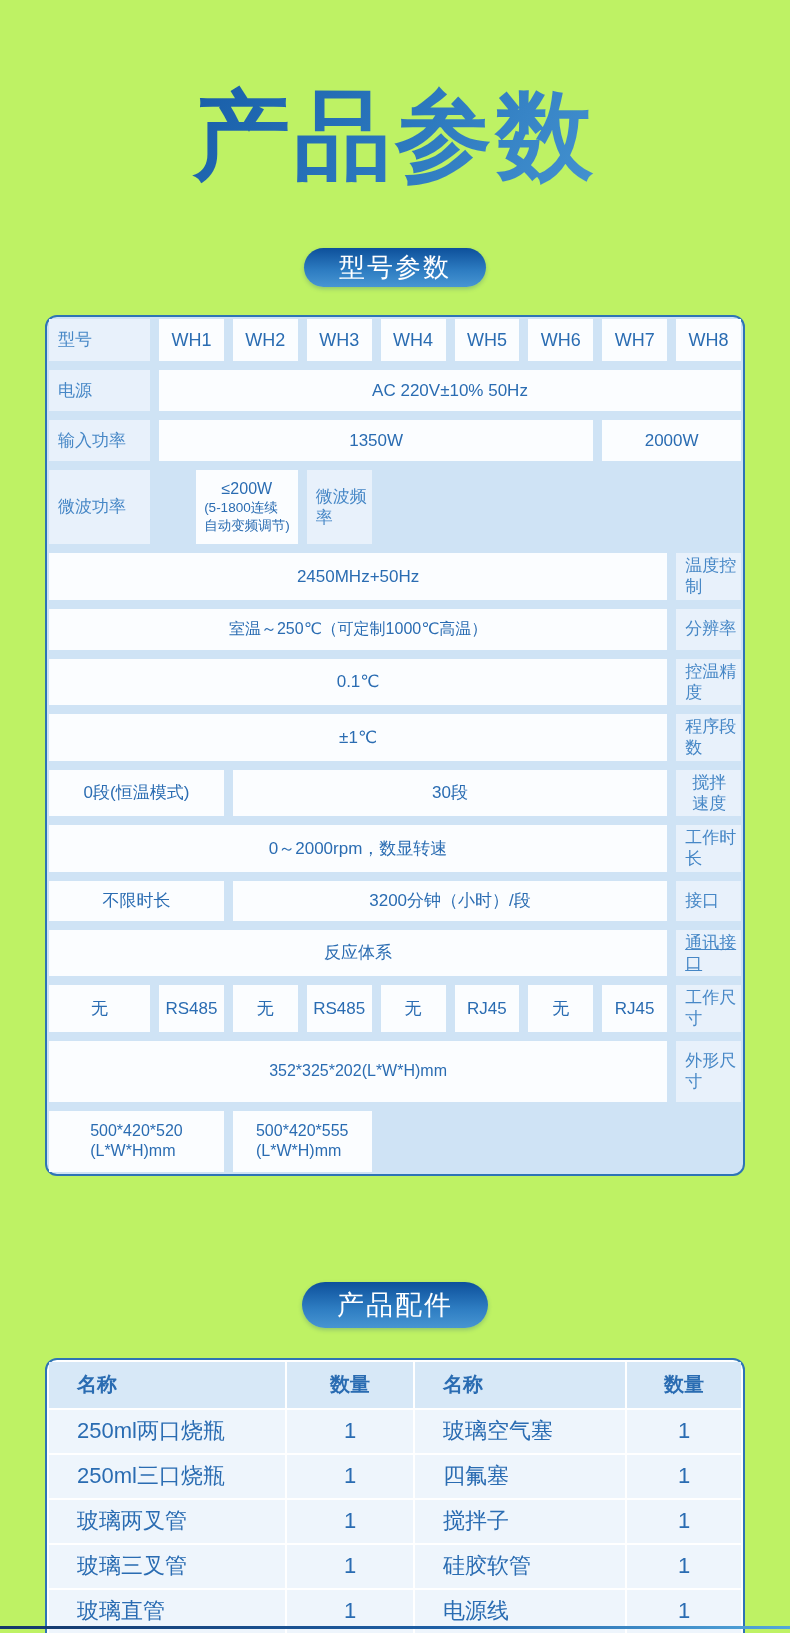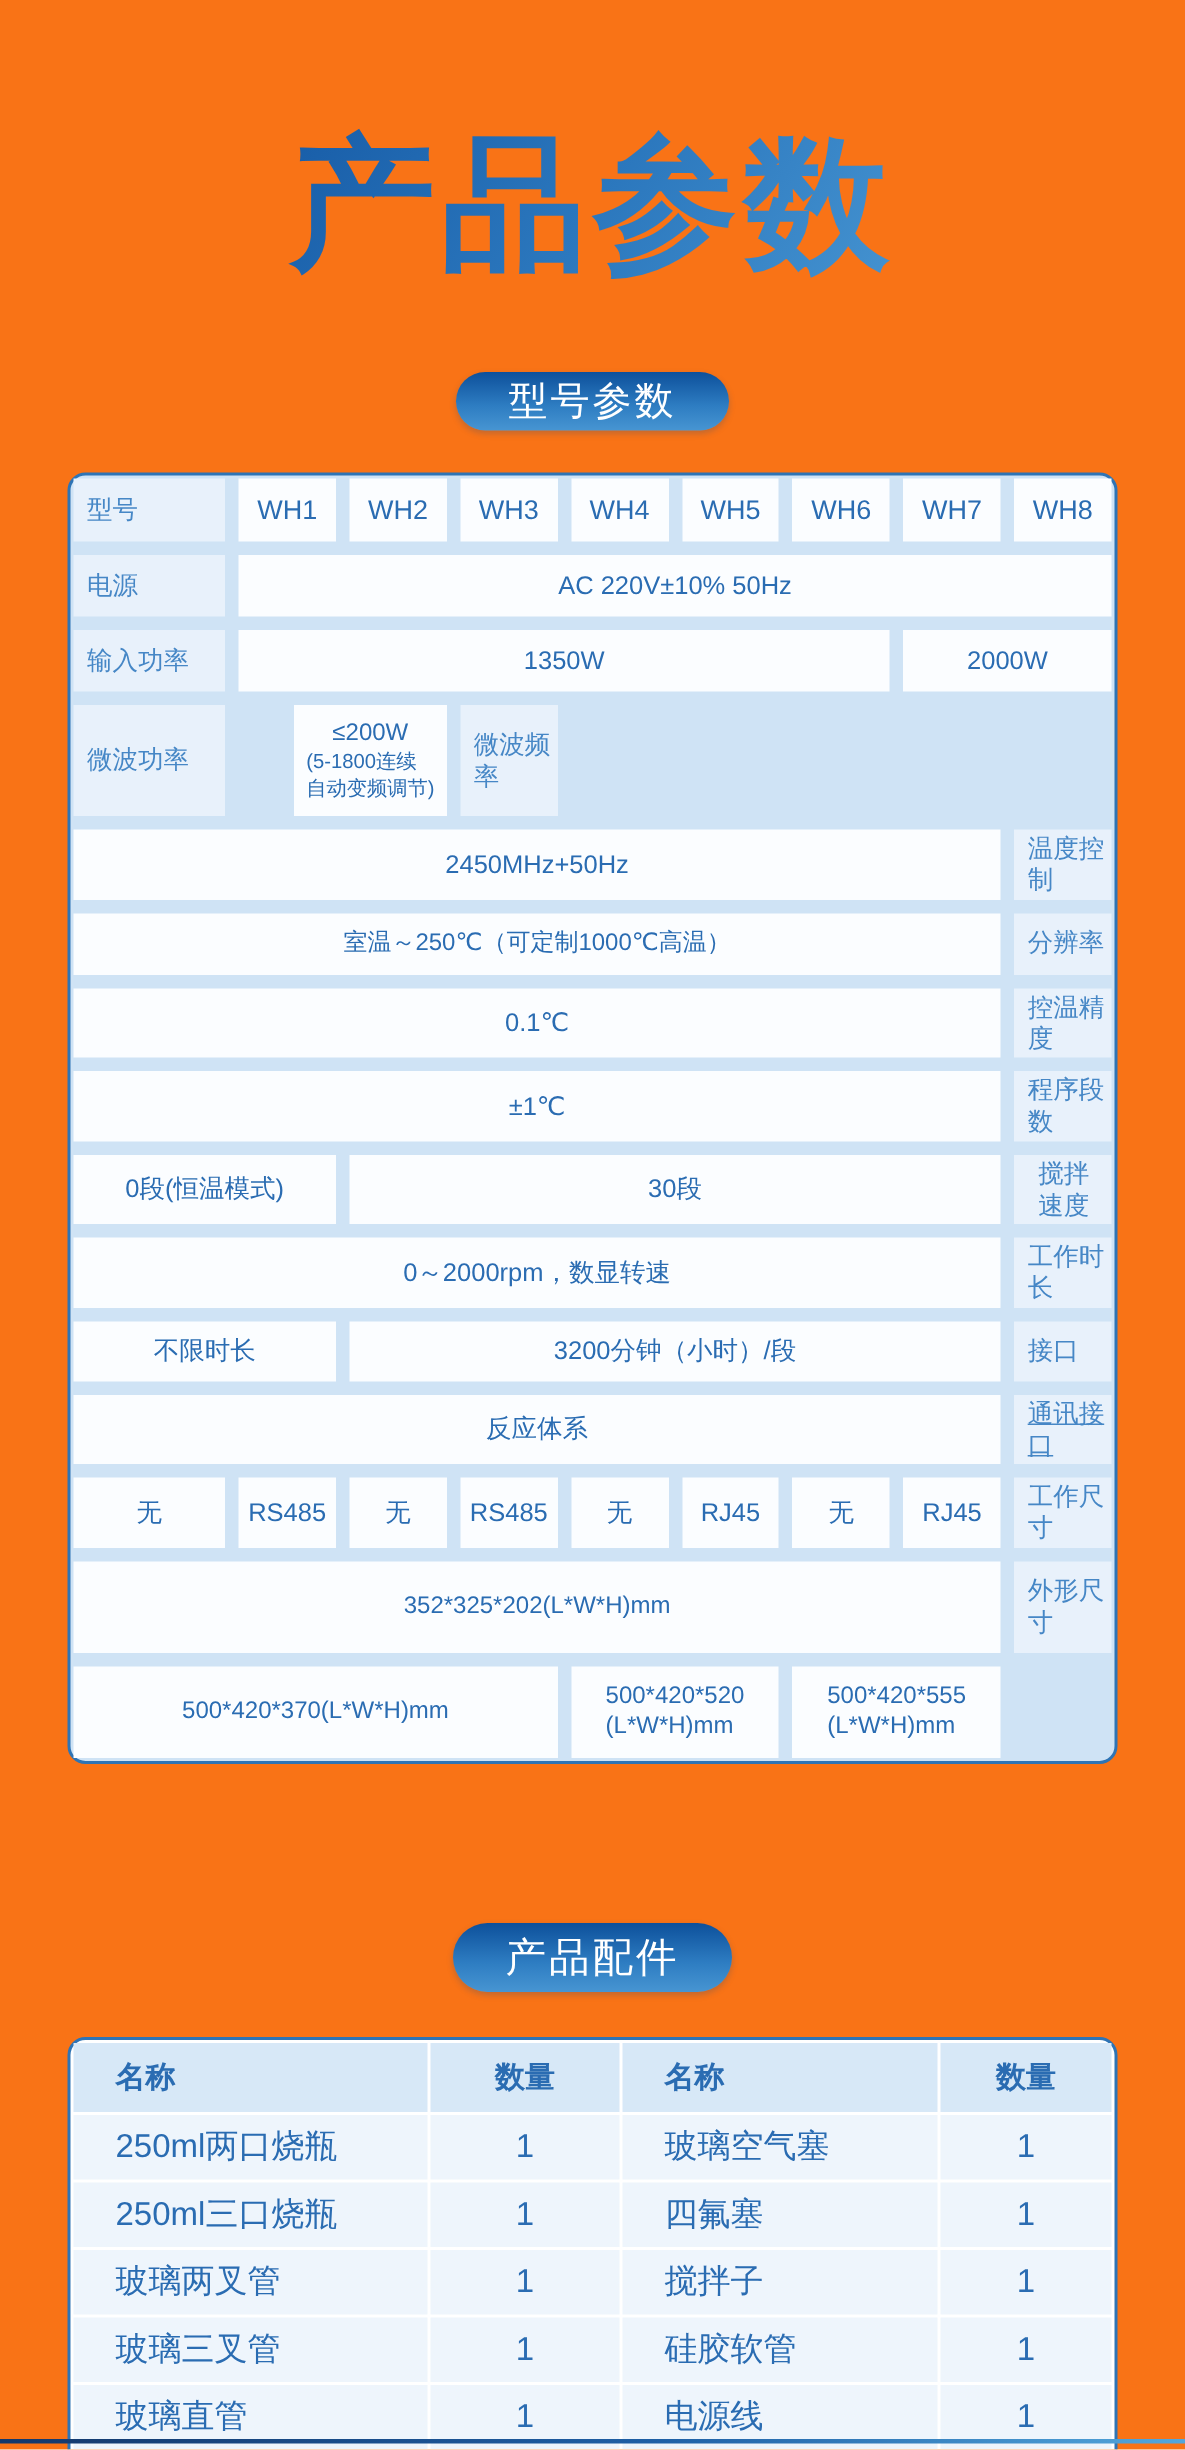--- a/index.html
+++ b/index.html
@@ -2,21 +2,21 @@
 <html><head>
 <meta charset="utf-8">
 <style>
   * { margin:0; padding:0; box-sizing:border-box; }
   html,body { background:#ffffff; }
   body { font-family:"Liberation Sans","DejaVu Sans",sans-serif; }
   .page {
     position:relative;
     width:790px; height:1633px;
     margin:0 auto;
-    background:#f97316;
+    background:#bef264;
     overflow:hidden;
   }
   .title {
     margin-top:84px;
     text-align:center;
     font-family:"DejaVu Serif","Liberation Serif",serif;
     font-weight:bold;
     font-size:97px;
     line-height:102px;
     letter-spacing:4px;
@@ -168,21 +168,20 @@
         <div class="cell " style="min-height: 40px;"><span>RS485</span></div>
         <div class="cell " style="min-height: 40px;"><span>无</span></div>
         <div class="cell " style="min-height: 40px;"><span>RS485</span></div>
         <div class="cell " style="min-height: 40px;"><span>无</span></div>
         <div class="cell " style="min-height: 40px;"><span>RJ45</span></div>
         <div class="cell " style="min-height: 40px;"><span>无</span></div>
         <div class="cell " style="min-height: 40px;"><span>RJ45</span></div>
         <div class="cell label" style="min-height: 40px;">工作尺寸</div>
         <div class="cell small" style="min-height: 40px; grid-column: span 8;"><span>352*325*202(L*W*H)mm</span></div>
         <div class="cell label" style="min-height: 61px;">外形尺寸</div>
-        <div class="cell small" style="min-height: 61px; grid-column: span 4;"><span>500*420*370(L*W*H)mm</span></div>
         <div class="cell small" style="min-height: 61px; grid-column: span 2;"><span>500*420*520
 (L*W*H)mm</span></div>
         <div class="cell small" style="min-height: 61px; grid-column: span 2;"><span>500*420*555
 (L*W*H)mm</span></div>
       </div>
   </div>
 
   <div class="pill pill-acc">产品配件</div>
 
   <div class="acc-table">

